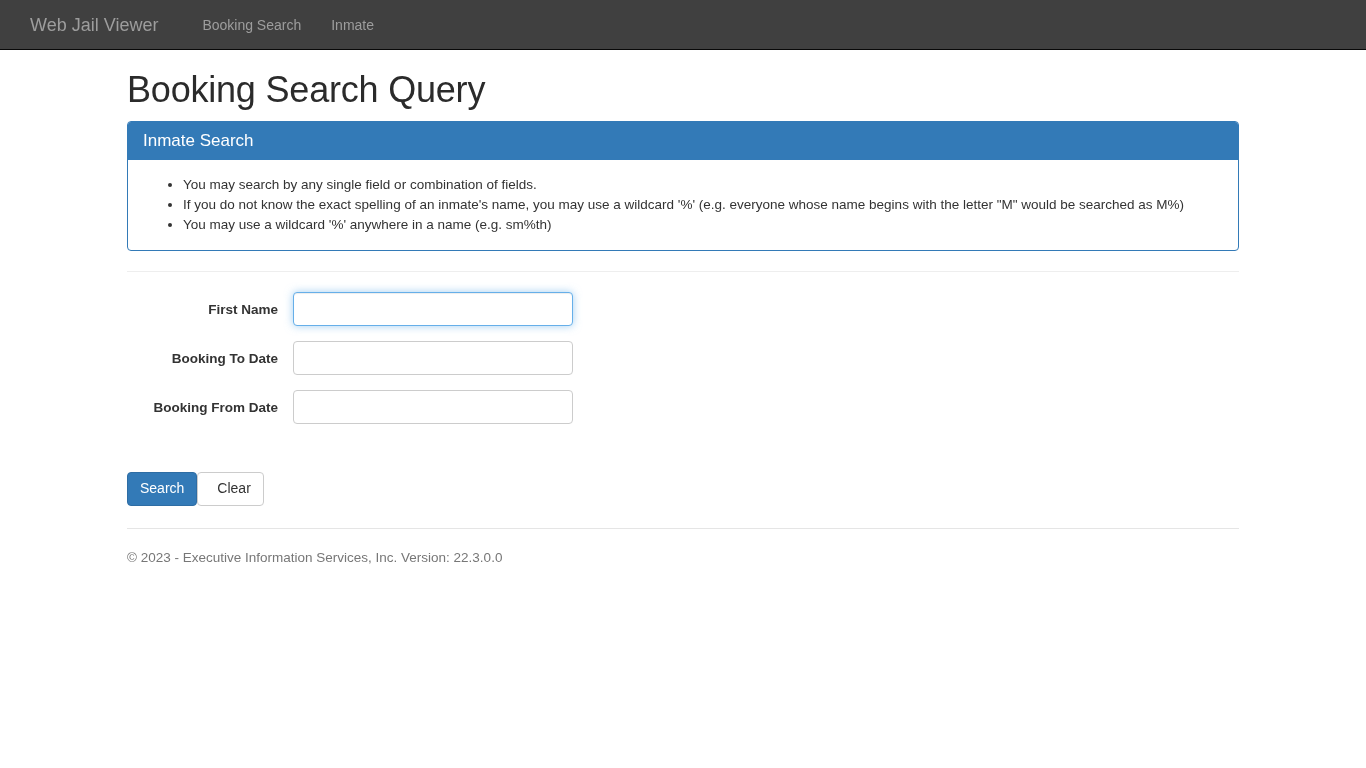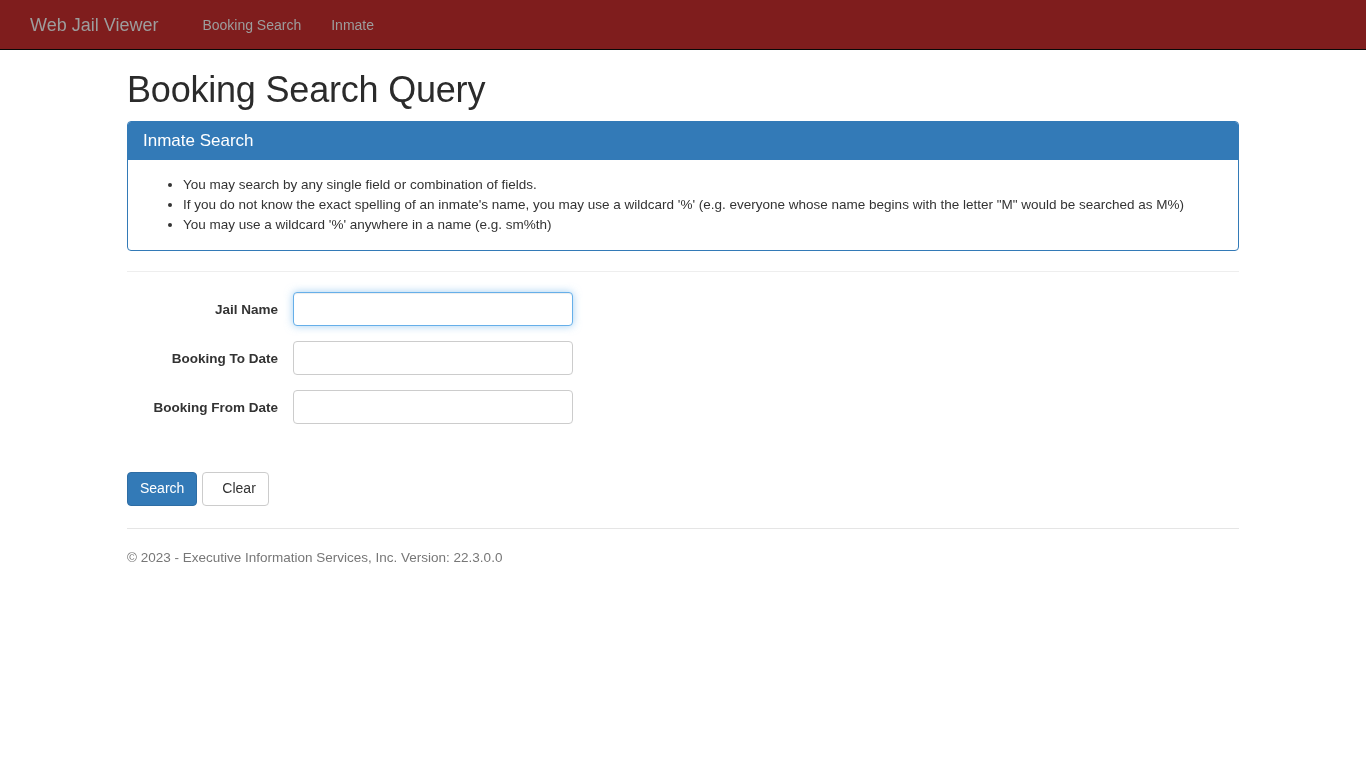--- a/index.html
+++ b/index.html
@@ -12,21 +12,21 @@
     background: #ffffff;
     font-family: "Liberation Sans", sans-serif;
     color: #333333;
     overflow: hidden;
   }
 
   
   .navbar {
     position: relative;
     height: 50px;
-    background: #7f1d1d;
+    background: #404040;
     border-bottom: 1px solid #080808;
     display: flex;
     align-items: center;
     padding-left: 15px;
   }
   .navbar-brand {
     color: #9d9d9d;
     font-size: 18px;
     line-height: 20px;
     padding: 15px 15px;
@@ -133,21 +133,20 @@
   .form-control.focused {
     border-color: #66afe9;
     box-shadow: inset 0 1px 1px rgba(0,0,0,.075), 0 0 8px rgba(102,175,233,.6);
   }
 
   
   .btn-row {
     margin-top: 48px;
     display: flex;
     align-items: center;
-    gap: 5px;
   }
   .btn {
     display: inline-block;
     padding: 6px 12px;
     font-size: 14px;
     line-height: 1.42857;
     border-radius: 4px;
     border: 1px solid transparent;
     cursor: pointer;
     font-family: "Liberation Sans", sans-serif;
@@ -204,21 +203,21 @@
         <li>You may use a wildcard '%' anywhere in a name (e.g. sm%th)</li>
       </ul>
     </div>
   </div>
 
   <hr class="divider">
 
   <div class="form-area">
 
     <div class="form-row">
-      <label class="form-label">Jail Name</label>
+      <label class="form-label">First Name</label>
       <input class="form-control focused" type="text" value="" style="">
     </div>
 
 
     <div class="form-row">
       <label class="form-label">Booking To Date</label>
       <input class="form-control" type="text" value="" style="">
     </div>
 
     <div class="form-row">

